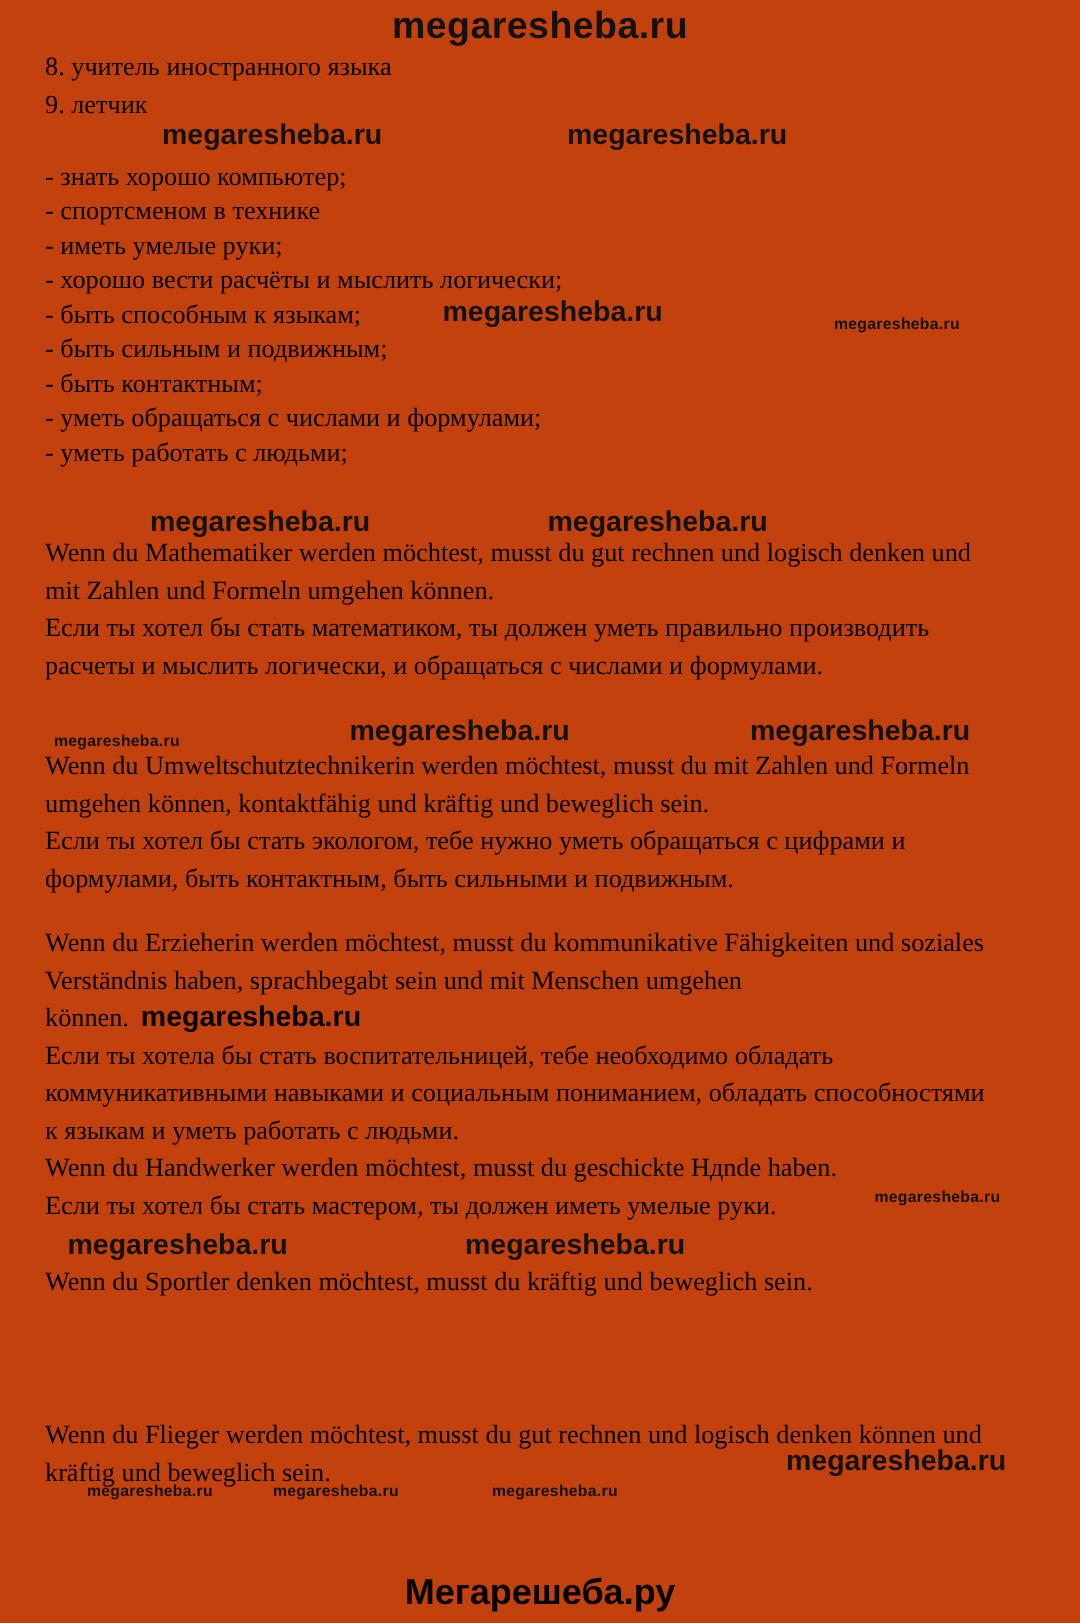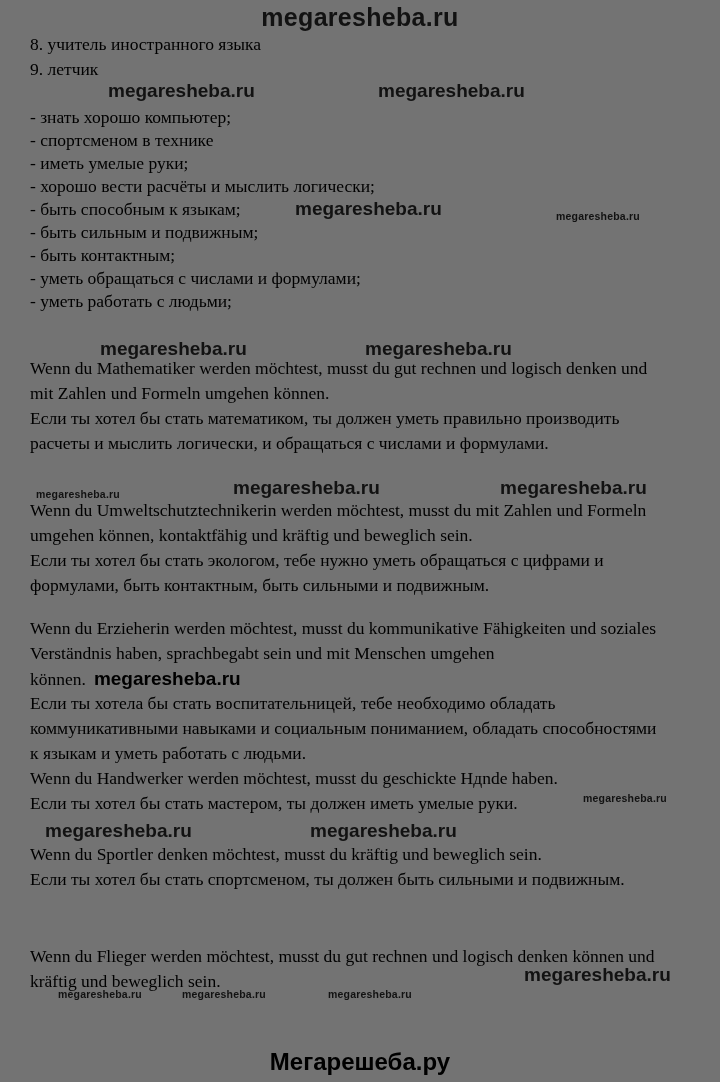--- a/index.html
+++ b/index.html
@@ -5,21 +5,21 @@
   html, body {
     margin: 0;
     padding: 0;
     background: #ffffff;
   }
   .page {
     position: relative;
     width: 720px;
     height: 1082px;
     margin: 0 auto;
-    background: #737373;
+    background: #c2410c;
     color: #000000;
     font-family: "Liberation Serif", "DejaVu Serif", serif;
     font-size: 17.5px;
     overflow: hidden;
   }
   .blk {
     position: absolute;
     left: 30px;
     width: 630px;
     line-height: 25px;
@@ -98,21 +98,20 @@
 
   <div class="blk" style="top:616px">
     <span>Wenn du Erzieherin werden möchtest, musst du kommunikative Fähigkeiten und soziales Verständnis haben, sprachbegabt sein und mit Menschen umgehen können.</span><span class="wm-inline">megaresheba.ru</span>
   </div>
   <div class="blk" style="top:691px">Если ты хотела бы стать воспитательницей, тебе необходимо обладать коммуникативными навыками и социальным пониманием, обладать способностями к языкам и уметь работать с людьми.</div>
 
   <div class="blk" style="top:766px">Wenn du Handwerker werden möchtest, musst du geschickte Hдnde haben.</div>
   <div class="blk" style="top:791px">Если ты хотел бы стать мастером, ты должен иметь умелые руки.</div>
 
   <div class="blk" style="top:842px">Wenn du Sportler denken möchtest, musst du kräftig und beweglich sein.</div>
-  <div class="blk" style="top:867px">Если ты хотел бы стать спортсменом, ты должен быть сильными и подвижным.</div>
 
   <div class="blk" style="top:944px">Wenn du Flieger werden möchtest, musst du gut rechnen und logisch denken können und kräftig und beweglich sein.</div>
 
   <div class="blk center footer-title" style="top:1048px">Мегарешеба.ру</div>
 
   <span class="wm wm-abs" style="left:108px; top:80px">megaresheba.ru</span>
   <span class="wm wm-abs" style="left:378px; top:80px">megaresheba.ru</span>
 
   <span class="wm wm-abs" style="left:295px; top:198px">megaresheba.ru</span>
   <span class="wm wm-abs wm-tiny" style="left:556px; top:210px">megaresheba.ru</span>

